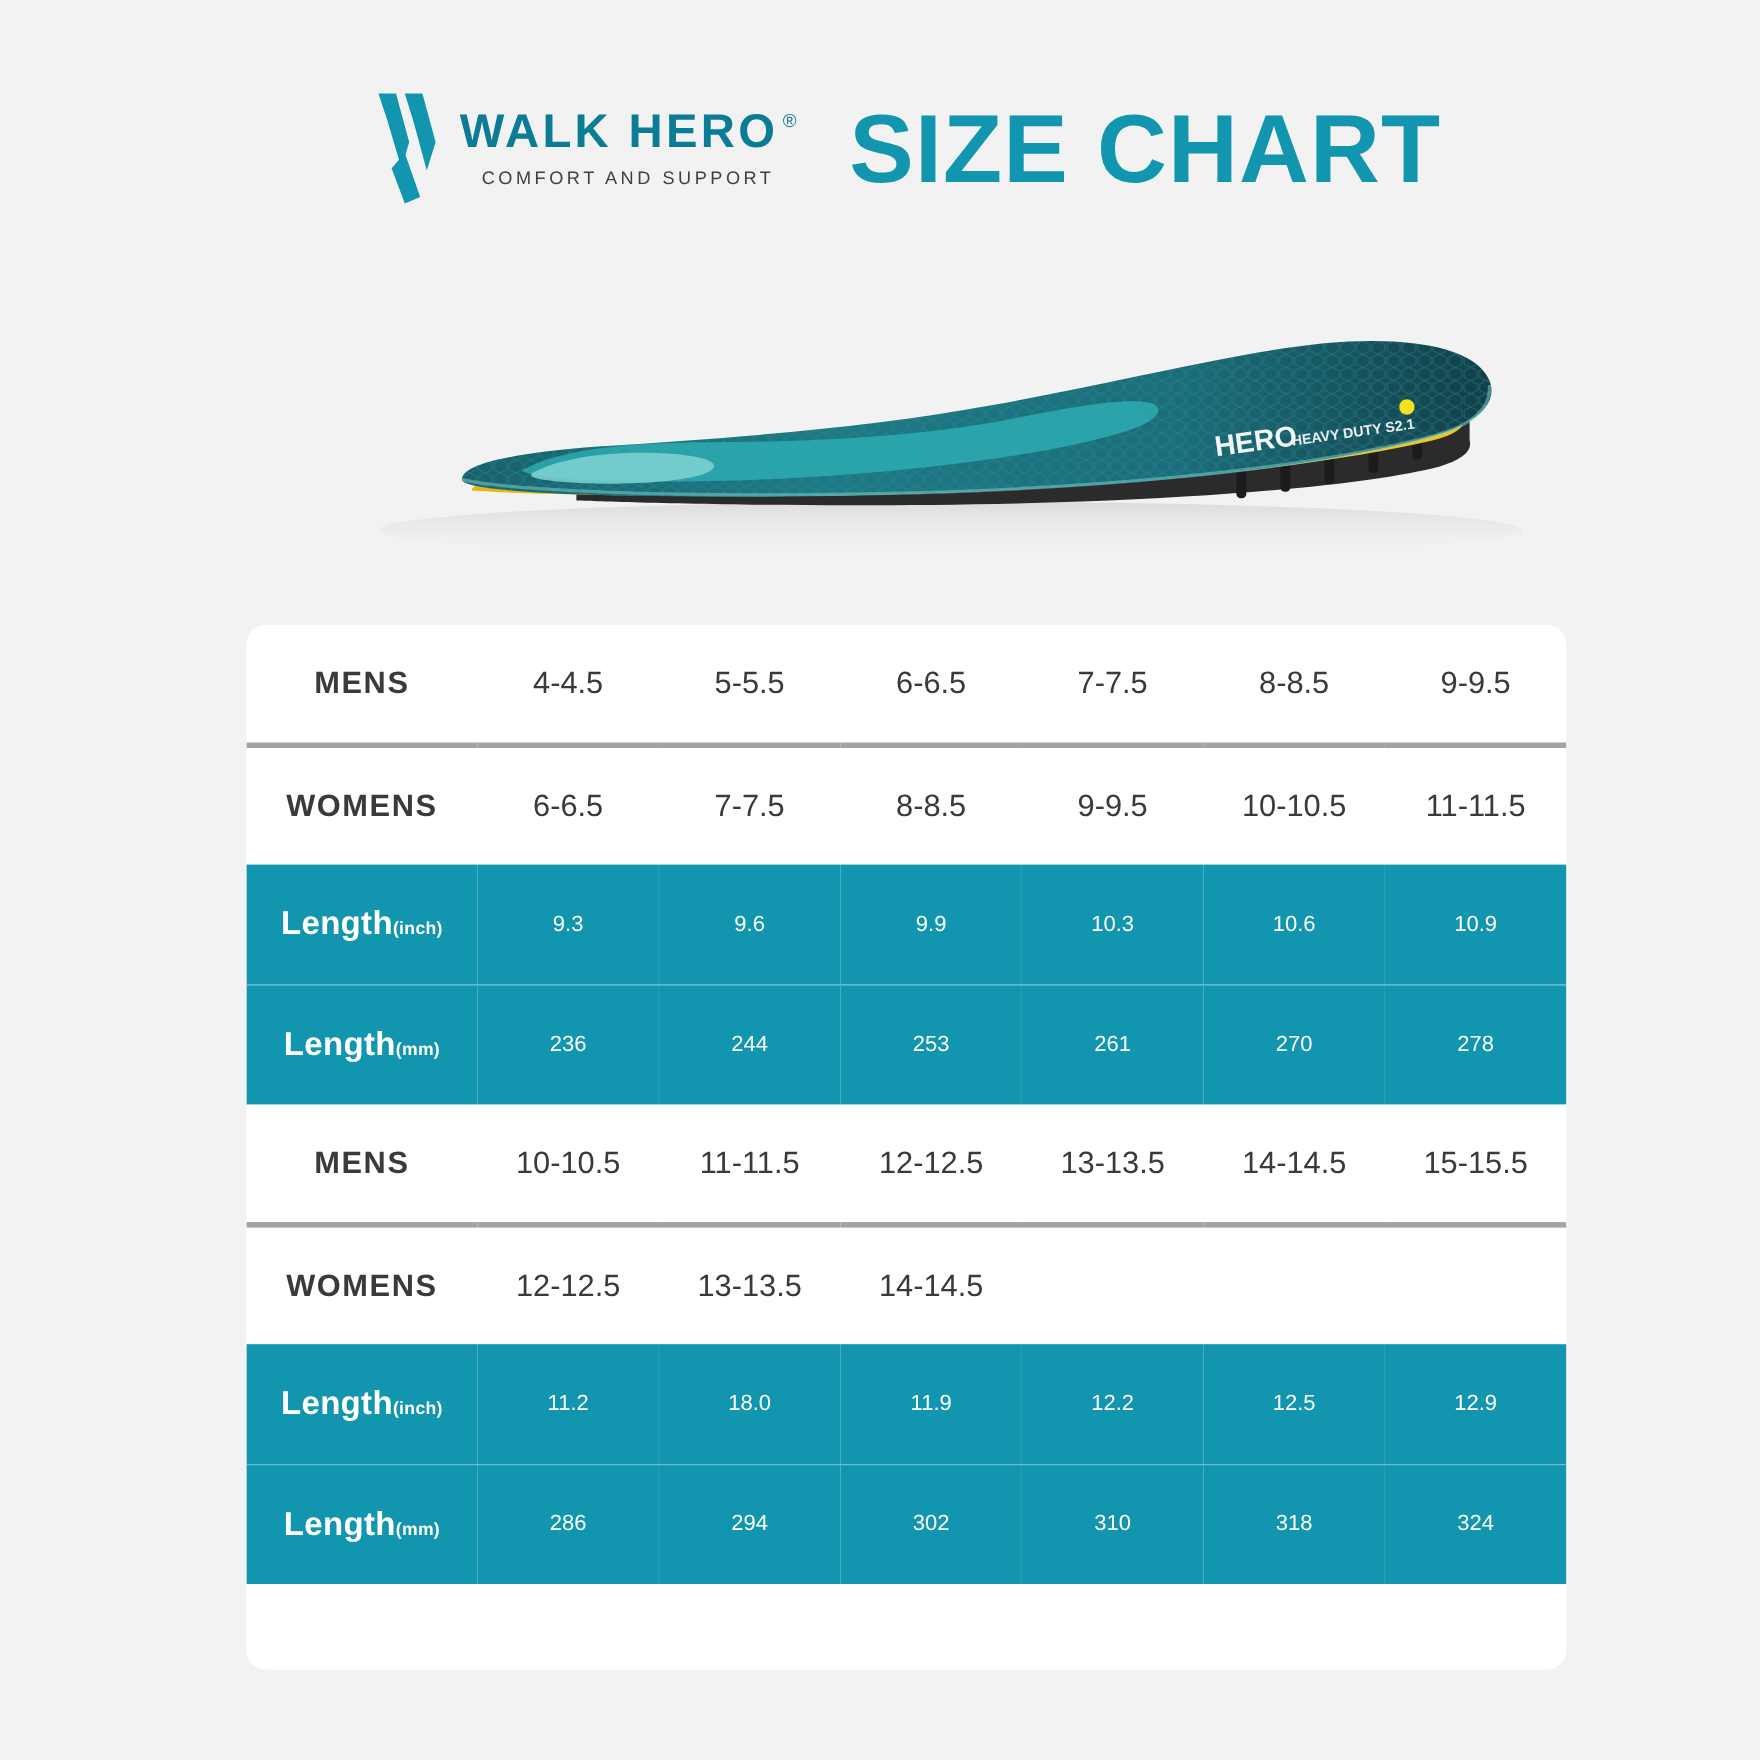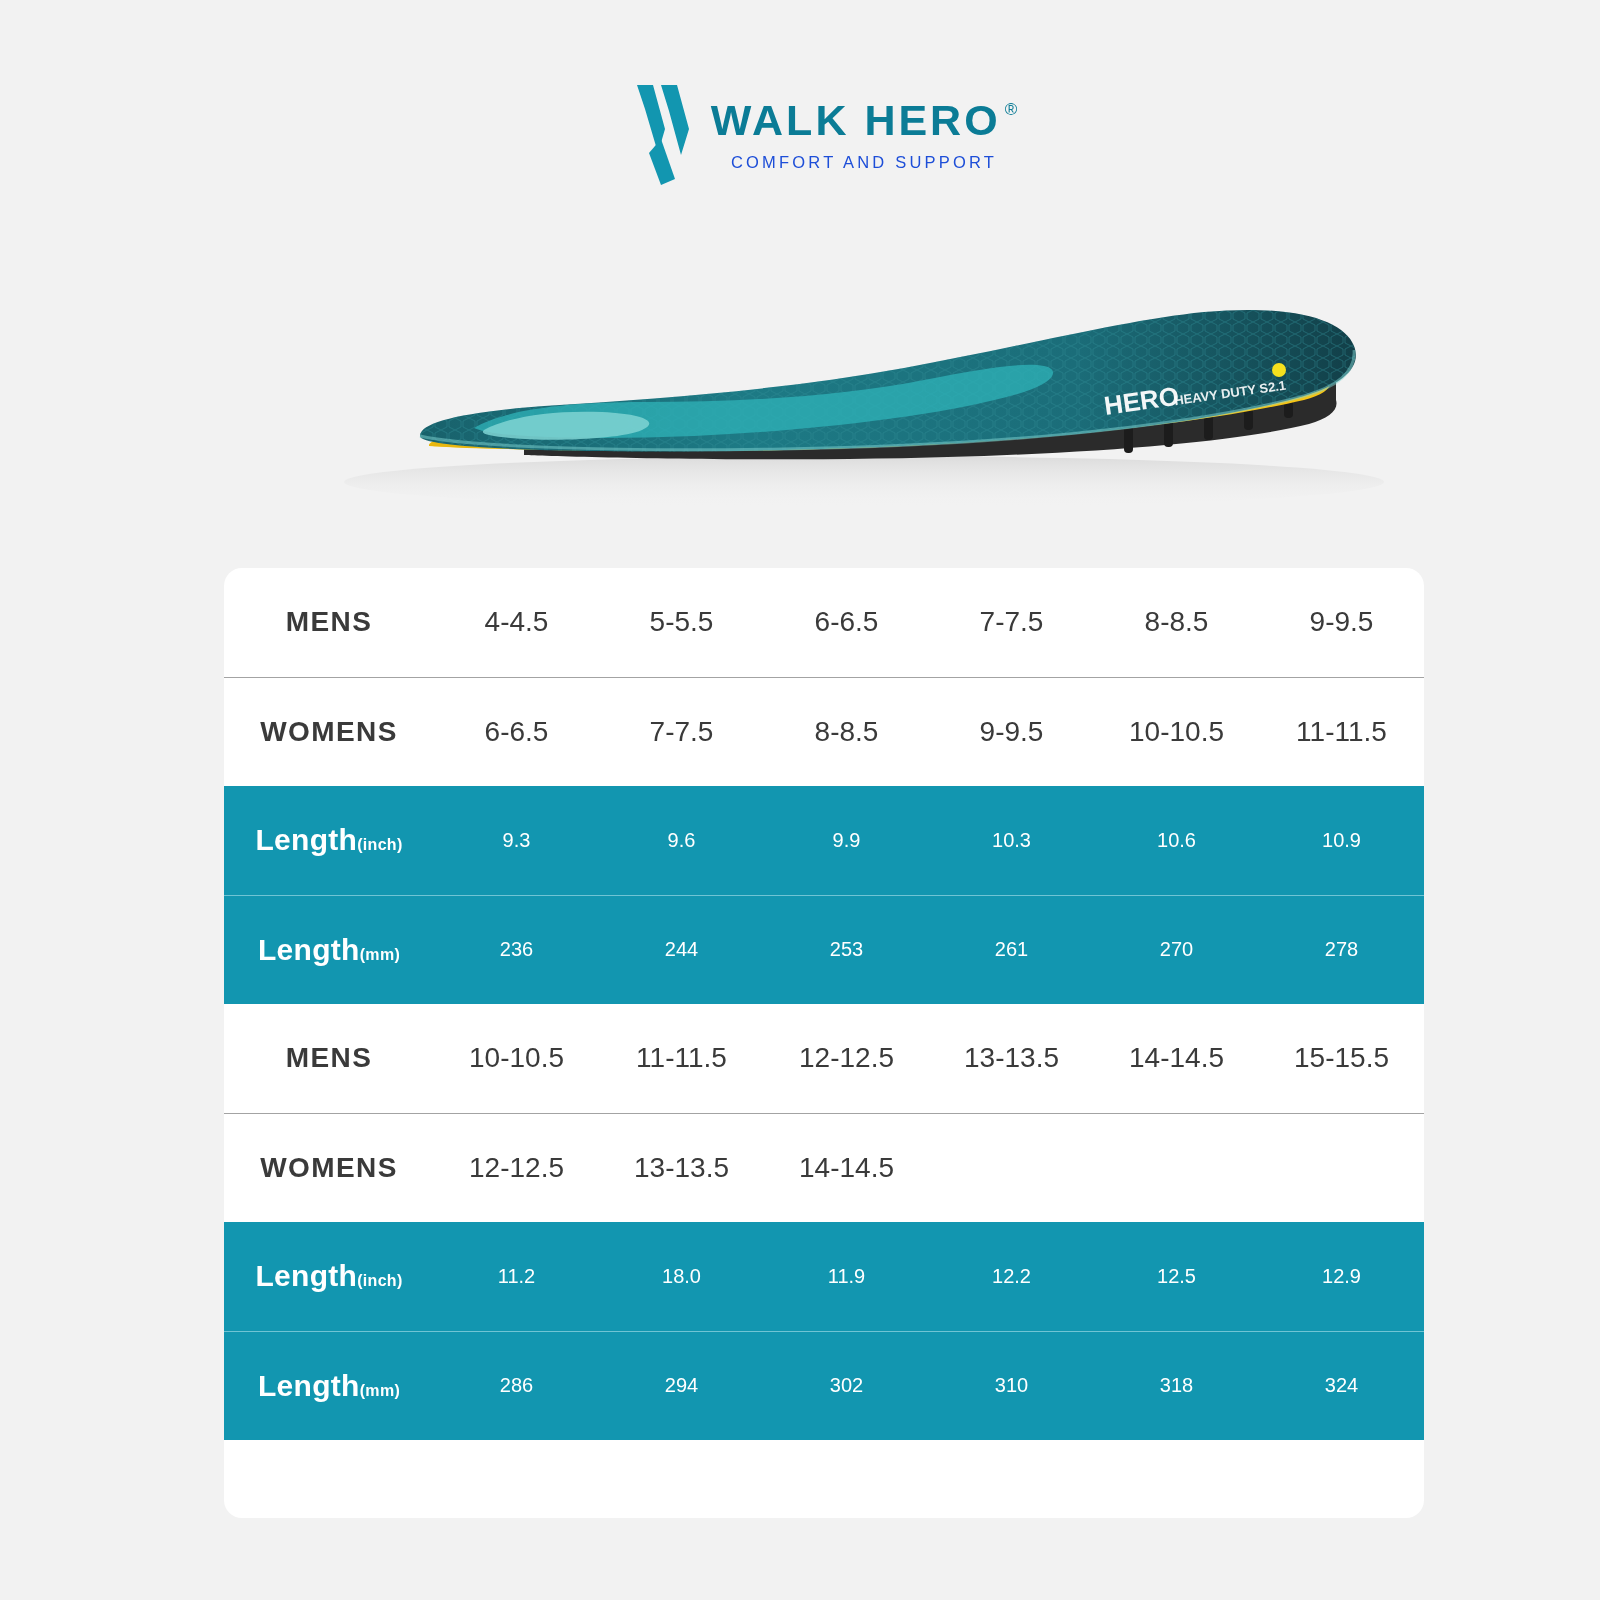--- a/index.html
+++ b/index.html
@@ -62,21 +62,21 @@
   .brand-reg {
     font-size: 17px;
     color: #0b7c96;
     margin-left: 4px;
     margin-top: 2px;
     line-height: 1;
   }
   .brand-tagline {
     font-size: 16.5px;
     letter-spacing: 3.2px;
-    color: #1d4ed8;
+    color: #404040;
     margin-top: 11px;
     text-align: center;
   }
   .title {
     font-size: 88px;
     font-weight: bold;
     color: #1296b0;
     letter-spacing: 1px;
     line-height: 1;
     white-space: nowrap;
@@ -118,21 +118,21 @@
     padding: 0;
   }
   td.label {
     font-size: 30px;
     font-weight: bold;
     color: #1296b0;
     letter-spacing: 1.4px;
     width: 210px;
   }
   tr.plain td {
-    border-bottom: 1px solid #a3a3a3;
+    border-bottom: 5px solid #a3a3a3;
   }
   tr.plain.nb td {
     border-bottom: none;
   }
   tr.teal td {
     background: #1296b0;
     color: #ffffff;
     font-size: 20px;
   }
   tr.teal td.label {
@@ -167,20 +167,21 @@
         </svg>
       </span>
       <span class="brand-text">
         <span class="brand-name-row">
           <span class="brand-name">WALK HERO</span>
           <span class="brand-reg">®</span>
         </span>
         <span class="brand-tagline">COMFORT AND SUPPORT</span>
       </span>
     </div>
+    <div class="title">SIZE CHART</div>
   </div>
 
   <div class="product">
     <svg viewBox="0 0 1200 300" width="1200" height="300" xmlns="http://www.w3.org/2000/svg">
       <defs>
         <linearGradient id="topGrad" x1="0" y1="0" x2="1" y2="0">
           <stop offset="0%" stop-color="#18616b"></stop>
           <stop offset="35%" stop-color="#1d7a85"></stop>
           <stop offset="70%" stop-color="#1b6d79"></stop>
           <stop offset="100%" stop-color="#123f48"></stop>

